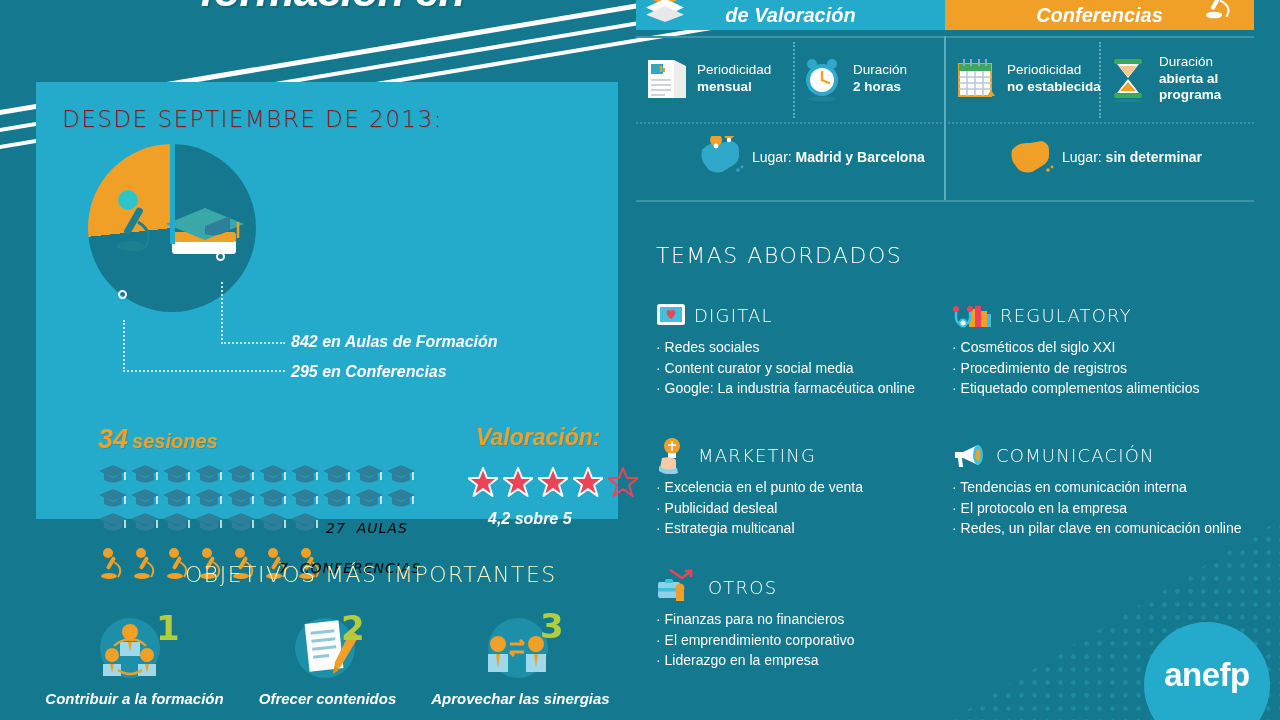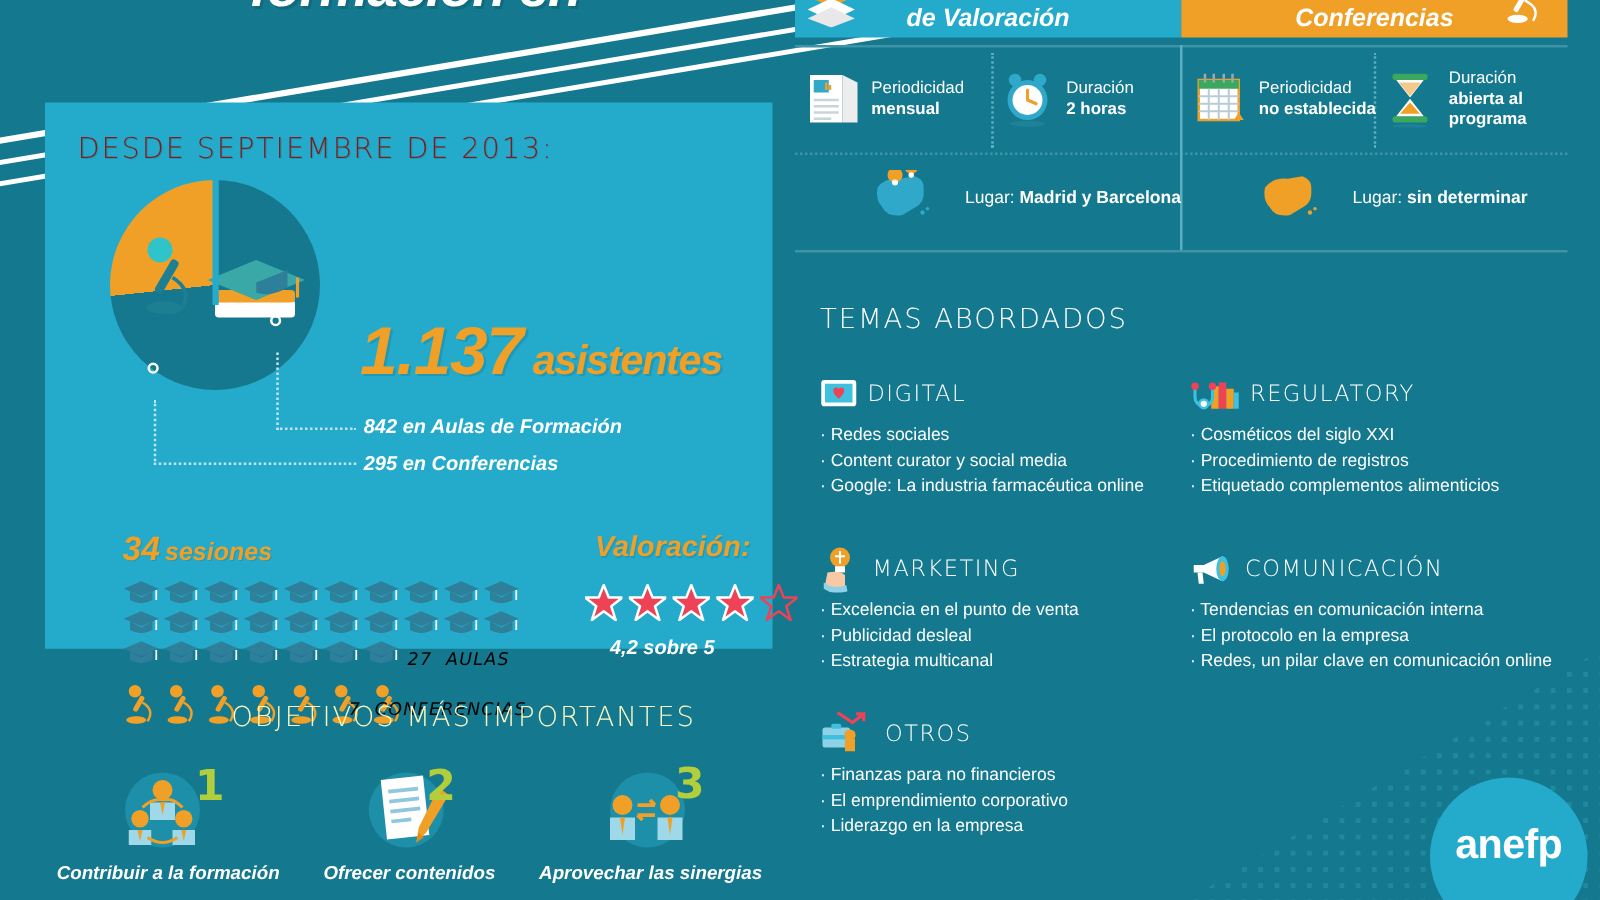--- a/index.html
+++ b/index.html
@@ -120,21 +120,21 @@
   .cmp-bot { position: absolute; left: 0; top: 164px; width: 618px; height: 0; border-top: 2px solid #3E93A6; }
   .cmp-vsplit { position: absolute; left: 308px; top: 0; height: 164px; border-left: 2px solid #5AAFBE; }
   .cmp-vdot1 { position: absolute; left: 157px; top: 6px; height: 76px; border-left: 2px dotted #5AAFBE; }
   .cmp-vdot2 { position: absolute; left: 463px; top: 6px; height: 76px; border-left: 2px dotted #5AAFBE; }
 
   .cell { position: absolute; display: flex; align-items: center; gap: 9px; top: 10px; height: 66px; }
   .cell-ico { width: 44px; height: 46px; flex: none; }
   .cell-txt { color: #ffffff; font-size: 13.5px; line-height: 1.25; }
   .cell-txt b { font-weight: bold; display: block; }
 
-  .place { position: absolute; top: 100px; display: flex; align-items: center; gap: 26px; }
+  .place { position: absolute; top: 100px; display: flex; align-items: center; gap: 6px; }
   .place-ico { width: 48px; height: 42px; flex: none; }
   .place-txt { color: #ffffff; font-size: 14px; }
   .place-txt b { font-weight: bold; }
 
   
   .topics-title {
     position: absolute; left: 22px; top: 243px;
     font-family: "DejaVu Sans", sans-serif; font-size: 22px; color: #ffffff;
     letter-spacing: 1.5px; font-weight: 300;
   }
@@ -198,23 +198,20 @@
       <div class="pie-slice-gap"></div>
       <div class="dotnode" style="left:30px; top:146px;"></div>
       <div class="dotnode" style="left:128px; top:108px;"></div>
     </div>
 
     <div class="dotv" style="left:87px;  top:238px; height:52px;"></div>
     <div class="dotline" style="left:87px;  top:288px; width:162px;"></div>
     <div class="dotv" style="left:185px; top:200px; height:62px;"></div>
     <div class="dotline" style="left:185px; top:260px; width:64px;"></div>
 
-    <div class="big-number">
-      <span>1.137</span><span class="unit">asistentes</span>
-    </div>
 
     <div class="legend-line" style="left:255px; top:251px;">842 en Aulas de Formación</div>
     <div class="legend-line" style="left:255px; top:281px;">295 en Conferencias</div>
 
     <div class="sessions-title">
       <span>34</span><span class="w">sesiones</span>
     </div>
 
     <div class="caps-grid" id="caps-grid">
         <div class="caps-row">

